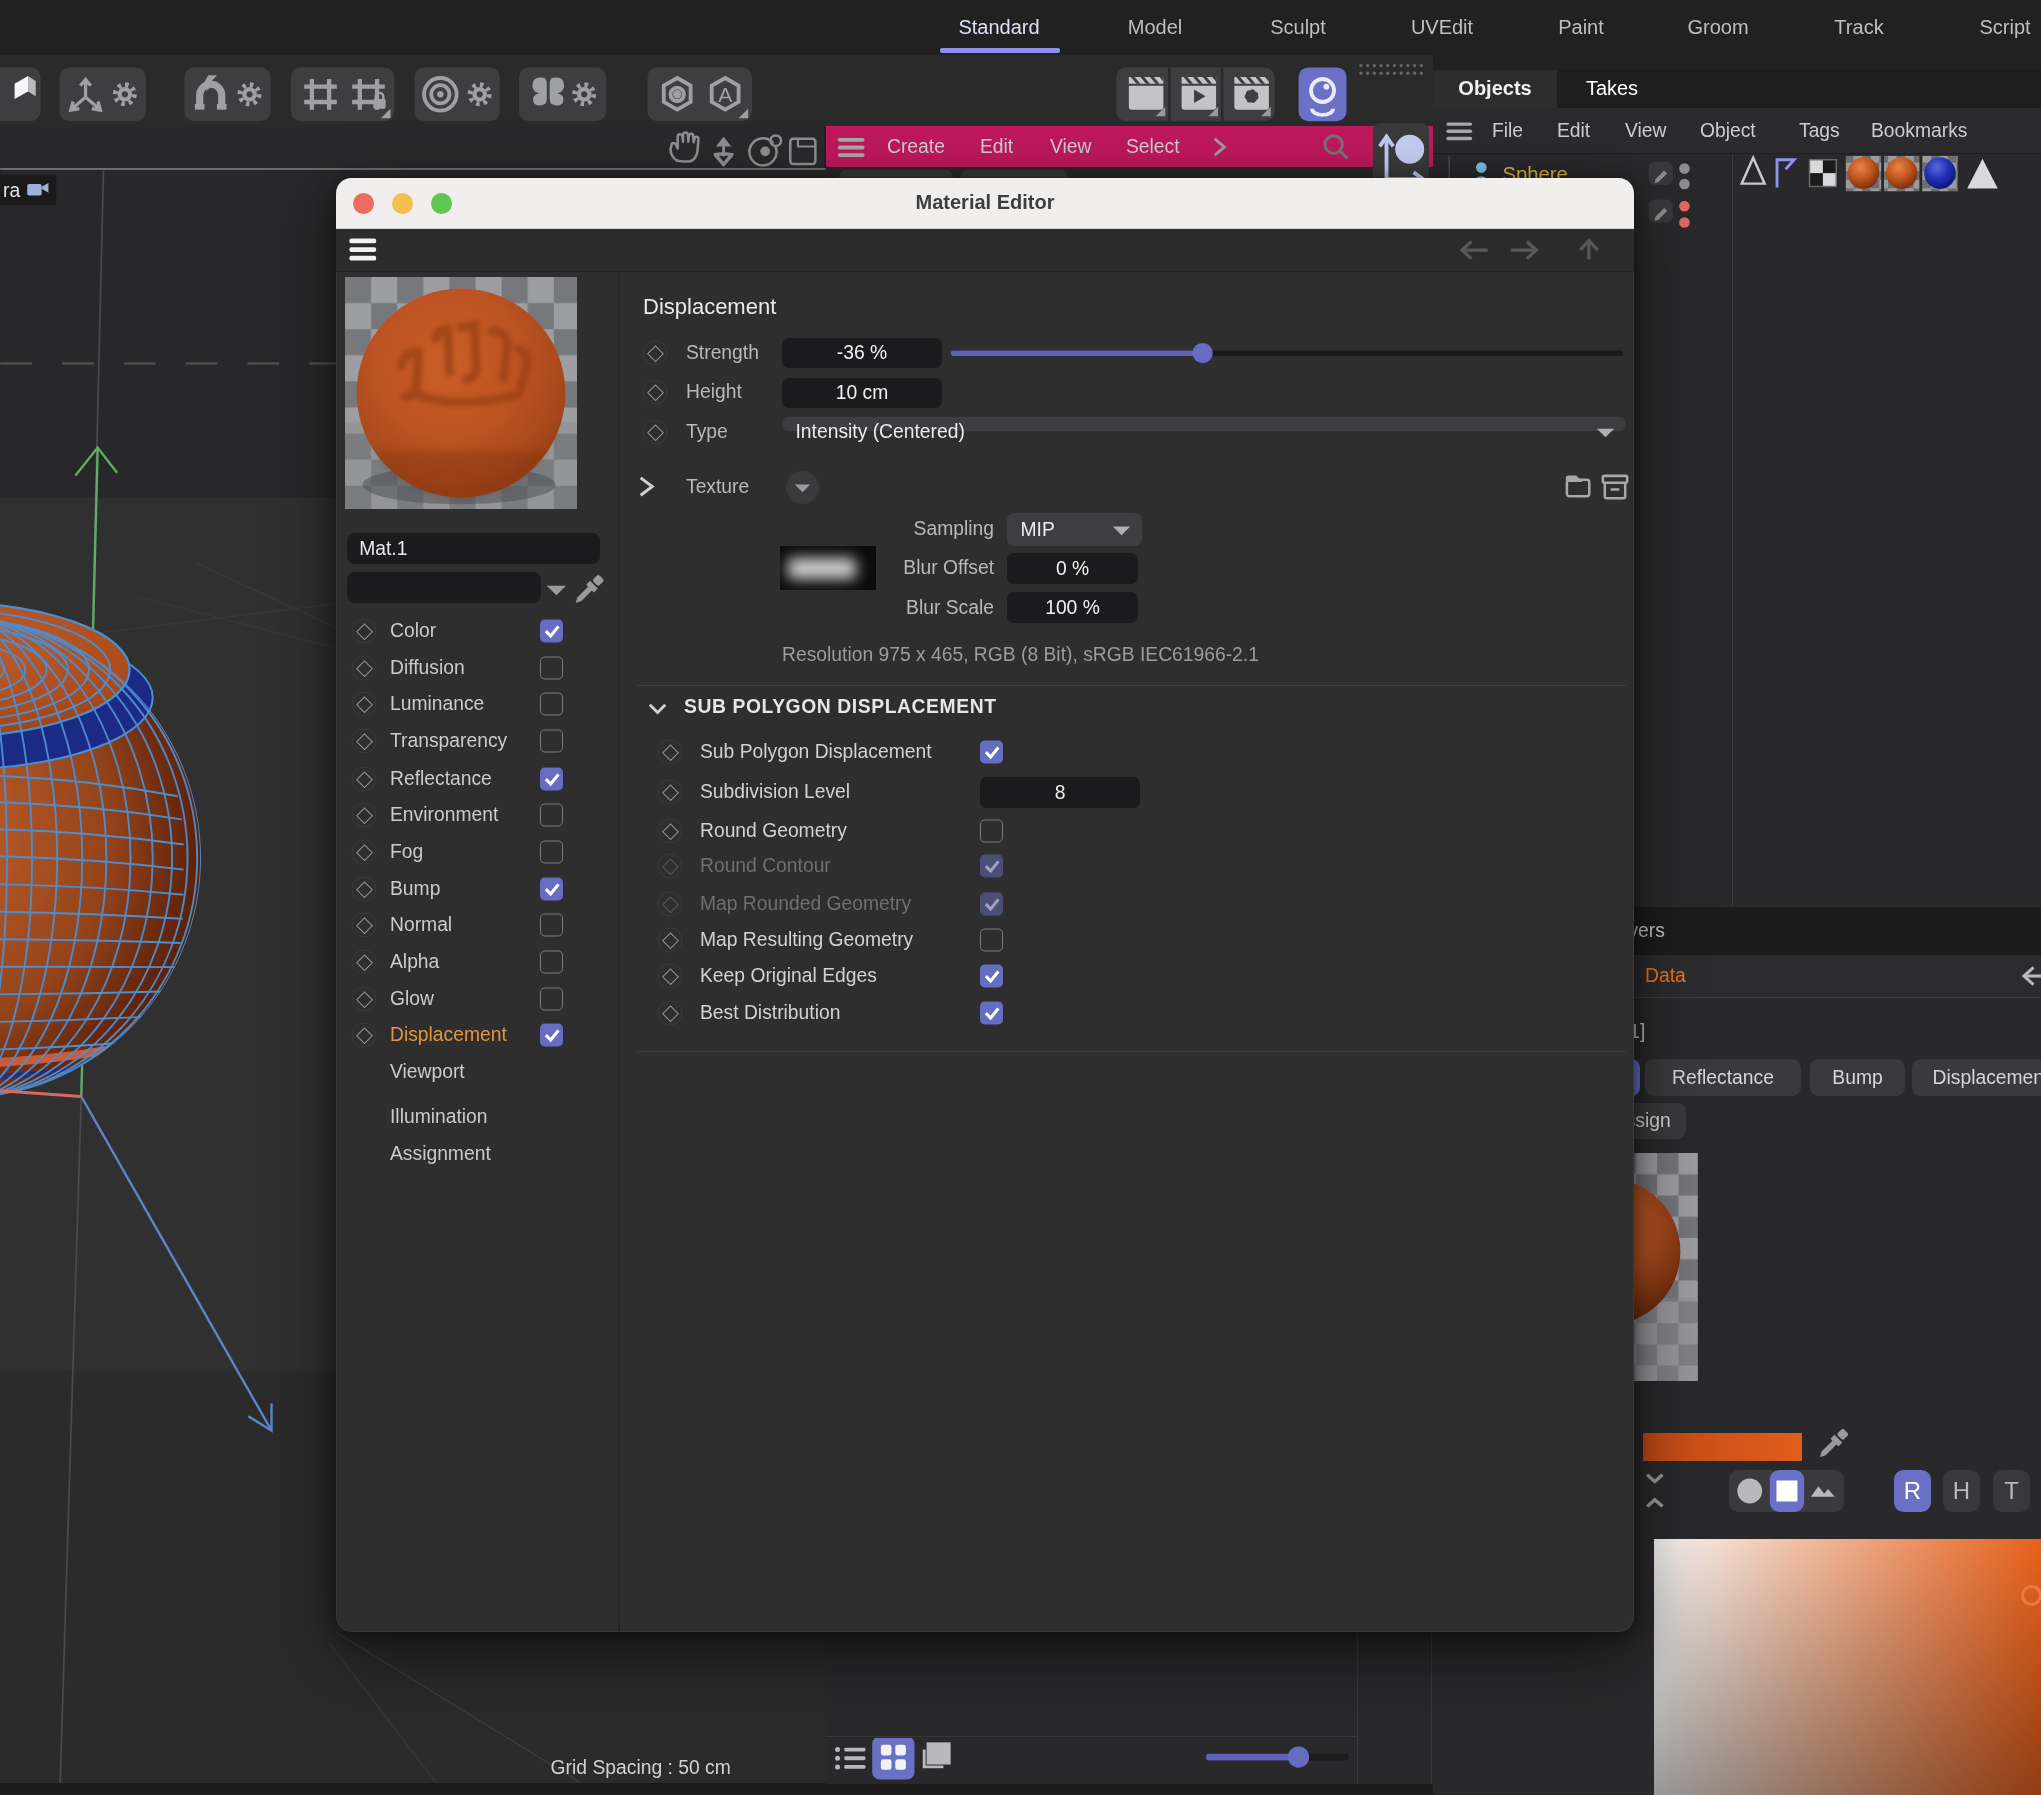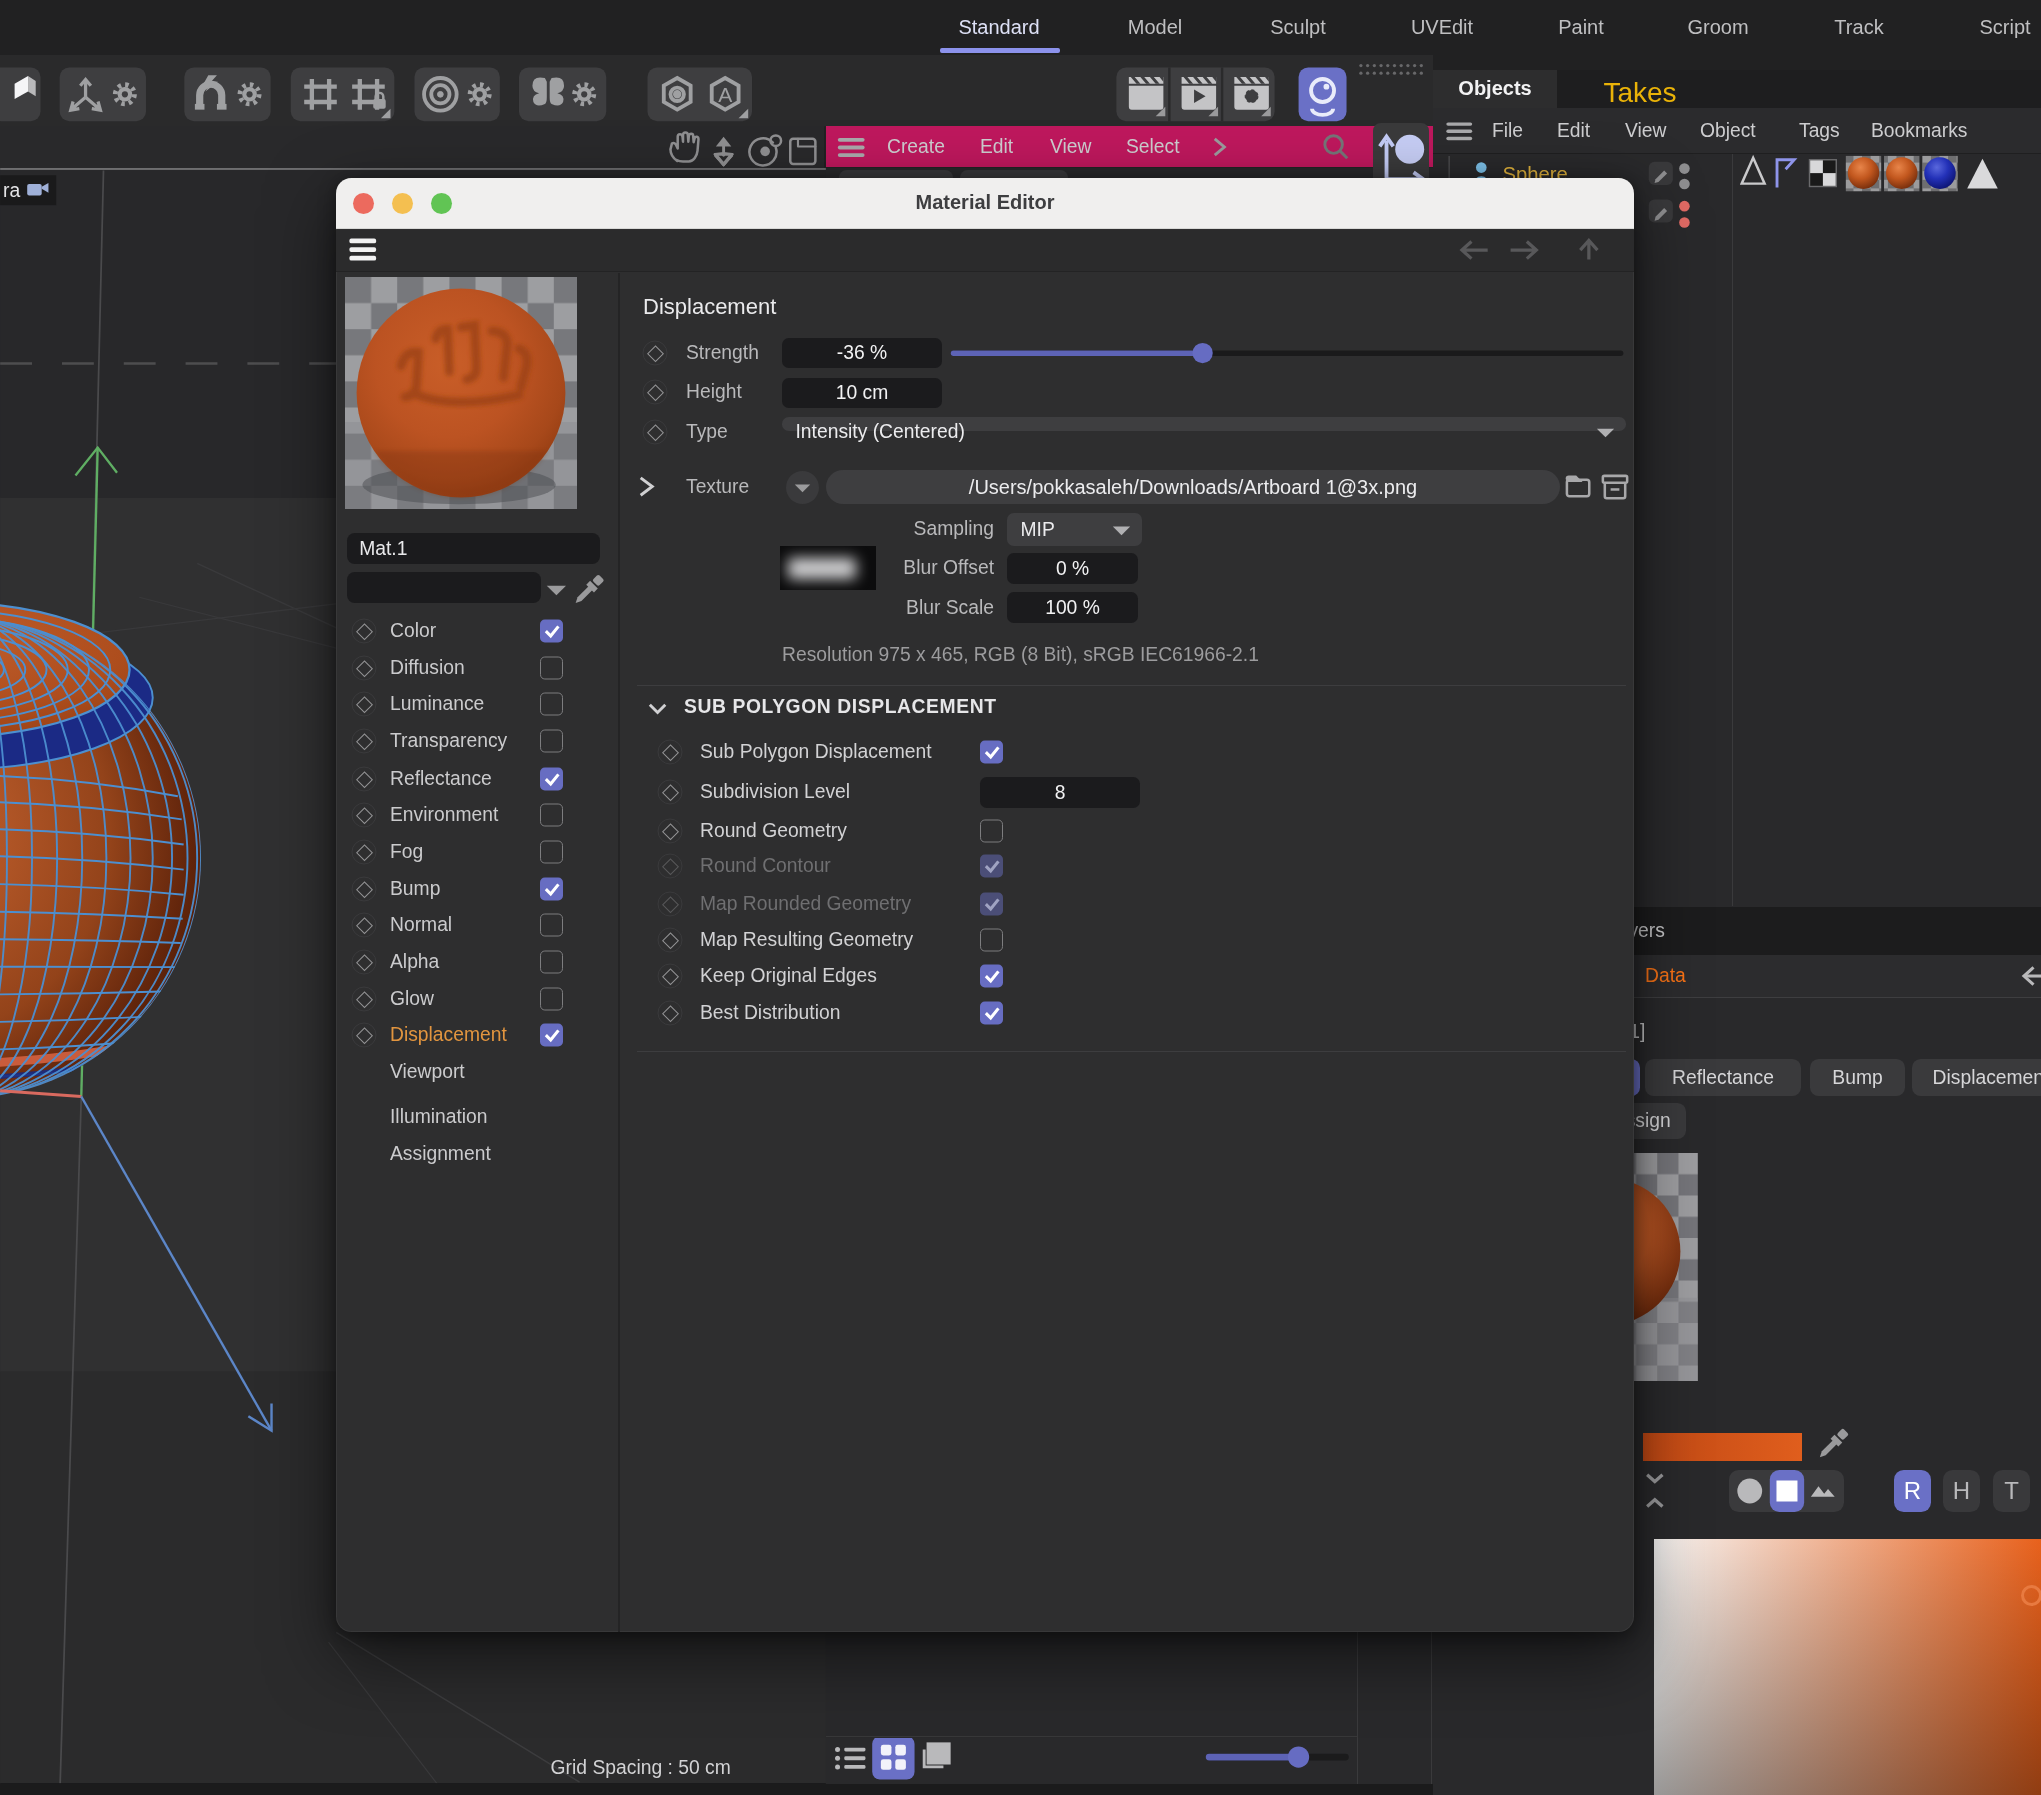--- a/index.html
+++ b/index.html
@@ -386,21 +386,21 @@
   <div class="abs" style="left:0;top:1661px;width:607px;height:9.7px;background:#1b1b1c;"></div>
 </div>
 
 <div id="rightpanel" class="abs" style="left:1433px;top:55px;width:608px;height:1741px;background:#29292b;">
 
   <div class="abs" style="left:0;top:0;width:608px;height:14.5px;background:#212122;"></div>
   <div class="abs" style="left:0;top:14.5px;width:608px;height:39px;background:#1e1e1f;"></div>
   <div class="abs" style="left:0;top:14.5px;width:124px;height:39px;background:#2d2d2e;">
     <span class="abs ctr" style="left:62px;top:7.7px;font-size:20px;font-weight:bold;color:#f2f2f3;">Objects</span>
   </div>
-  <span class="abs ctr" style="left:179px;top:22px;font-size:28px;color:#eab308;margin-left:28px;">Takes</span>
+  <span class="abs ctr" style="left:179px;top:22px;font-size:20px;color:#ffffff;">Takes</span>
 
   <div class="abs" style="left:0;top:53px;width:608px;height:46px;background:#2b2b2d;border-bottom:1px solid #1f1f20;">
     <svg width="39" height="46" style="position:absolute;left:12.6px;top:0;" viewBox="0 0 40 48">
       <g fill="#a9a9ab">
             <rect x="0" y="15" width="27" height="3.6" rx="1.8"></rect>
             <rect x="0" y="22.5" width="27" height="3.6" rx="1.8"></rect>
             <rect x="0" y="30" width="27" height="3.6" rx="1.8"></rect>
           </g>
     </svg>
     <span class="mitem" style="left:59px;top:11.6px;">File</span>
@@ -705,21 +705,20 @@
 
   <svg width="29" height="29" style="position:absolute;left:295px;top:295px;" viewBox="0 0 30 30">
     <path d="M10 5 L22 14 L10 23" stroke="#d0d0d2" stroke-width="3" fill="none"></path>
   </svg>
   <span class="lbl" style="left:350px;top:309px;">Texture</span>
   <div class="abs" style="left:450px;top:293px;width:33px;height:33px;border-radius:50%;background:#3a3a3c;">
     <svg width="33" height="33" viewBox="0 0 34 34">
           <path d="M9 14 L17 22 L25 14 Z" fill="#9b9b9d"></path>
         </svg>
   </div>
-  <div class="ddown" style="left:490px;top:292px;width:734px;height:34px;line-height:34px;border-radius:17.4px;text-align:center;font-size:20px;">/Users/pokkasaleh/Downloads/Artboard 1@3x.png</div>
   <svg width="68" height="35" style="position:absolute;left:1228px;top:293px;" viewBox="0 0 70 36">
     <g stroke="#a8a8aa" stroke-width="2.6" fill="none">
       <path d="M3 8 a2 2 0 0 1 2 -2 l7 0 l4 4 l-11 0 z" fill="#a8a8aa"></path>
       <rect x="3" y="9" width="23" height="17" rx="2.5"></rect>
       <rect x="40" y="5" width="25" height="7" rx="1.5"></rect>
       <path d="M42 12 l0 14 a2 2 0 0 0 2 2 l17 0 a2 2 0 0 0 2 -2 l0 -14"></path>
       <path d="M48 19 l9 0"></path>
     </g>
   </svg>
 

